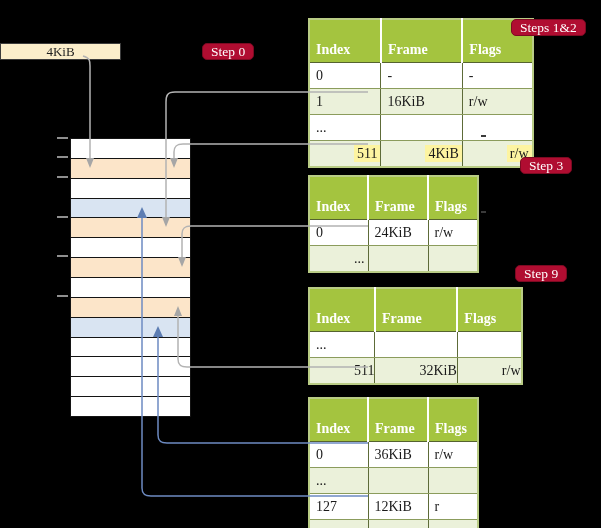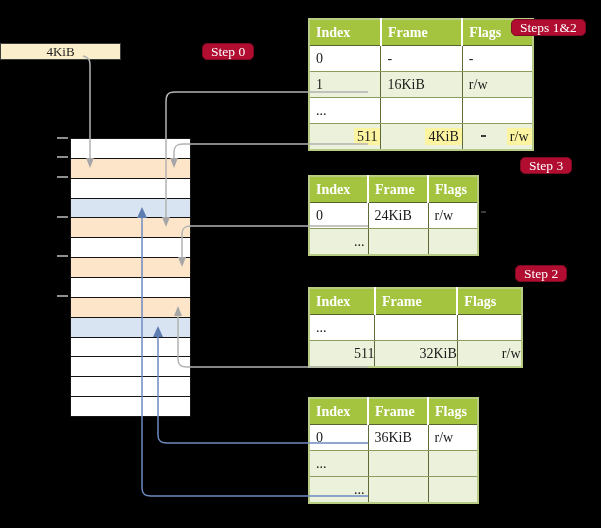--- a/index.html
+++ b/index.html
@@ -36,21 +36,21 @@
   .memrow.blue{background:#d9e4f2;}
   .tick{position:absolute;left:57px;width:11px;height:2px;background:#8f8f8f;z-index:6;}
   
   table.pt{
     position:absolute;left:308px;border-collapse:collapse;
     border:2px solid #b9cc85;background:#fff;z-index:10;table-layout:fixed;
   }
   #pt0{top:18px;} #pt1{top:175px;} #pt2{top:287px;} #pt3{top:397px;}
   table.pt th{
     background:#a4c43f;color:#fff;font-weight:bold;font-size:14px;
-    text-align:left;padding:0 0 0 6px;height:25px;
+    text-align:left;padding:17px 0 0 6px;height:25px;
     border-right:2px solid #fff;border-bottom:1px solid #55632f;
   }
   table.pt th:last-child{border-right:none;}
   table.pt td{
     font-size:14px;color:#1a1a1a;text-align:left;padding:0 0 0 6px;height:25px;
     border-right:1px solid #5d6b38;border-bottom:1px solid #8b9c5c;overflow:hidden;
   }
   table.pt td:last-child{border-right:none;}
   table.pt tr:last-child td{border-bottom:none;padding-left:44px;}
   table.pt col.c1{width:59px;} table.pt col.c2{width:60px;} table.pt col.c3{width:50px;}
@@ -72,21 +72,21 @@
   <div class="badge" id="badge-step0">
     <span>Step 0</span>
   </div>
   <div class="badge" id="badge-steps12">
     <span>Steps 1&amp;2</span>
   </div>
   <div class="badge" id="badge-step3">
     <span>Step 3</span>
   </div>
   <div class="badge" id="badge-step4">
-    <span>Step 2</span>
+    <span>Step 9</span>
   </div>
 
   <div class="memstrip">
       <div class="memrow white"></div>
       <div class="memrow peach"></div>
       <div class="memrow white"></div>
       <div class="memrow blue"></div>
       <div class="memrow peach"></div>
       <div class="memrow white"></div>
       <div class="memrow peach"></div>
@@ -210,20 +210,25 @@
         <tr class="white">
           <td><span>0</span></td>
           <td><span>36KiB</span></td>
           <td><span>r/w</span></td>
         </tr>
         <tr class="pale">
           <td><span>...</span></td>
           <td></td>
           <td></td>
         </tr>
+        <tr class="white">
+          <td><span>127</span></td>
+          <td><span>12KiB</span></td>
+          <td><span>r</span></td>
+        </tr>
         <tr class="pale">
           <td><span>...</span></td>
           <td></td>
           <td></td>
         </tr>
       </tbody>
   </table>
 
   <svg id="wires" width="601" height="528" viewBox="0 0 601 528">
 

